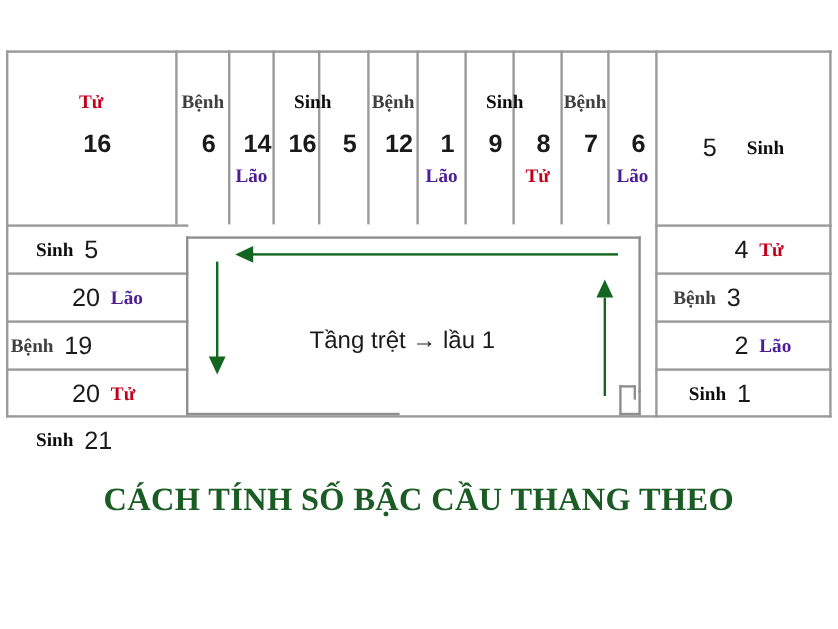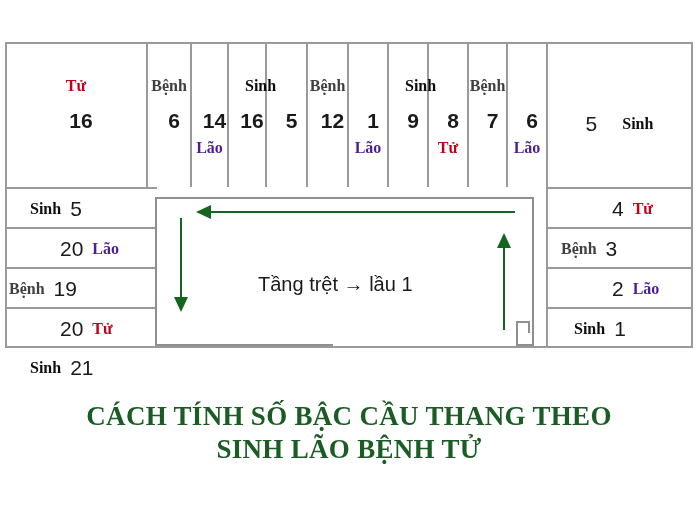--- a/index.html
+++ b/index.html
@@ -265,16 +265,15 @@
   <div class="arrow-shaft" style="left:210px; top:211px; width:305px; height:2px;"></div>
   <div class="arrow-head head-left" style="left:196px; top:205px;"></div>
 
   <div class="arrow-shaft" style="left:503px; top:248px; width:2px; height:82px;"></div>
   <div class="arrow-head head-up" style="left:497px; top:233px;"></div>
 
   <div class="floor-caption" style="left:258px; top:273px;">Tầng trệt → lầu 1</div>
 
   <div class="title-block" style="top:400px;">
     <div>CÁCH TÍNH SỐ BẬC CẦU THANG THEO</div>
-    <div>SINH LÃO BỆNH TỬ</div>
   </div>
 
 </div>
 
 </body></html>

